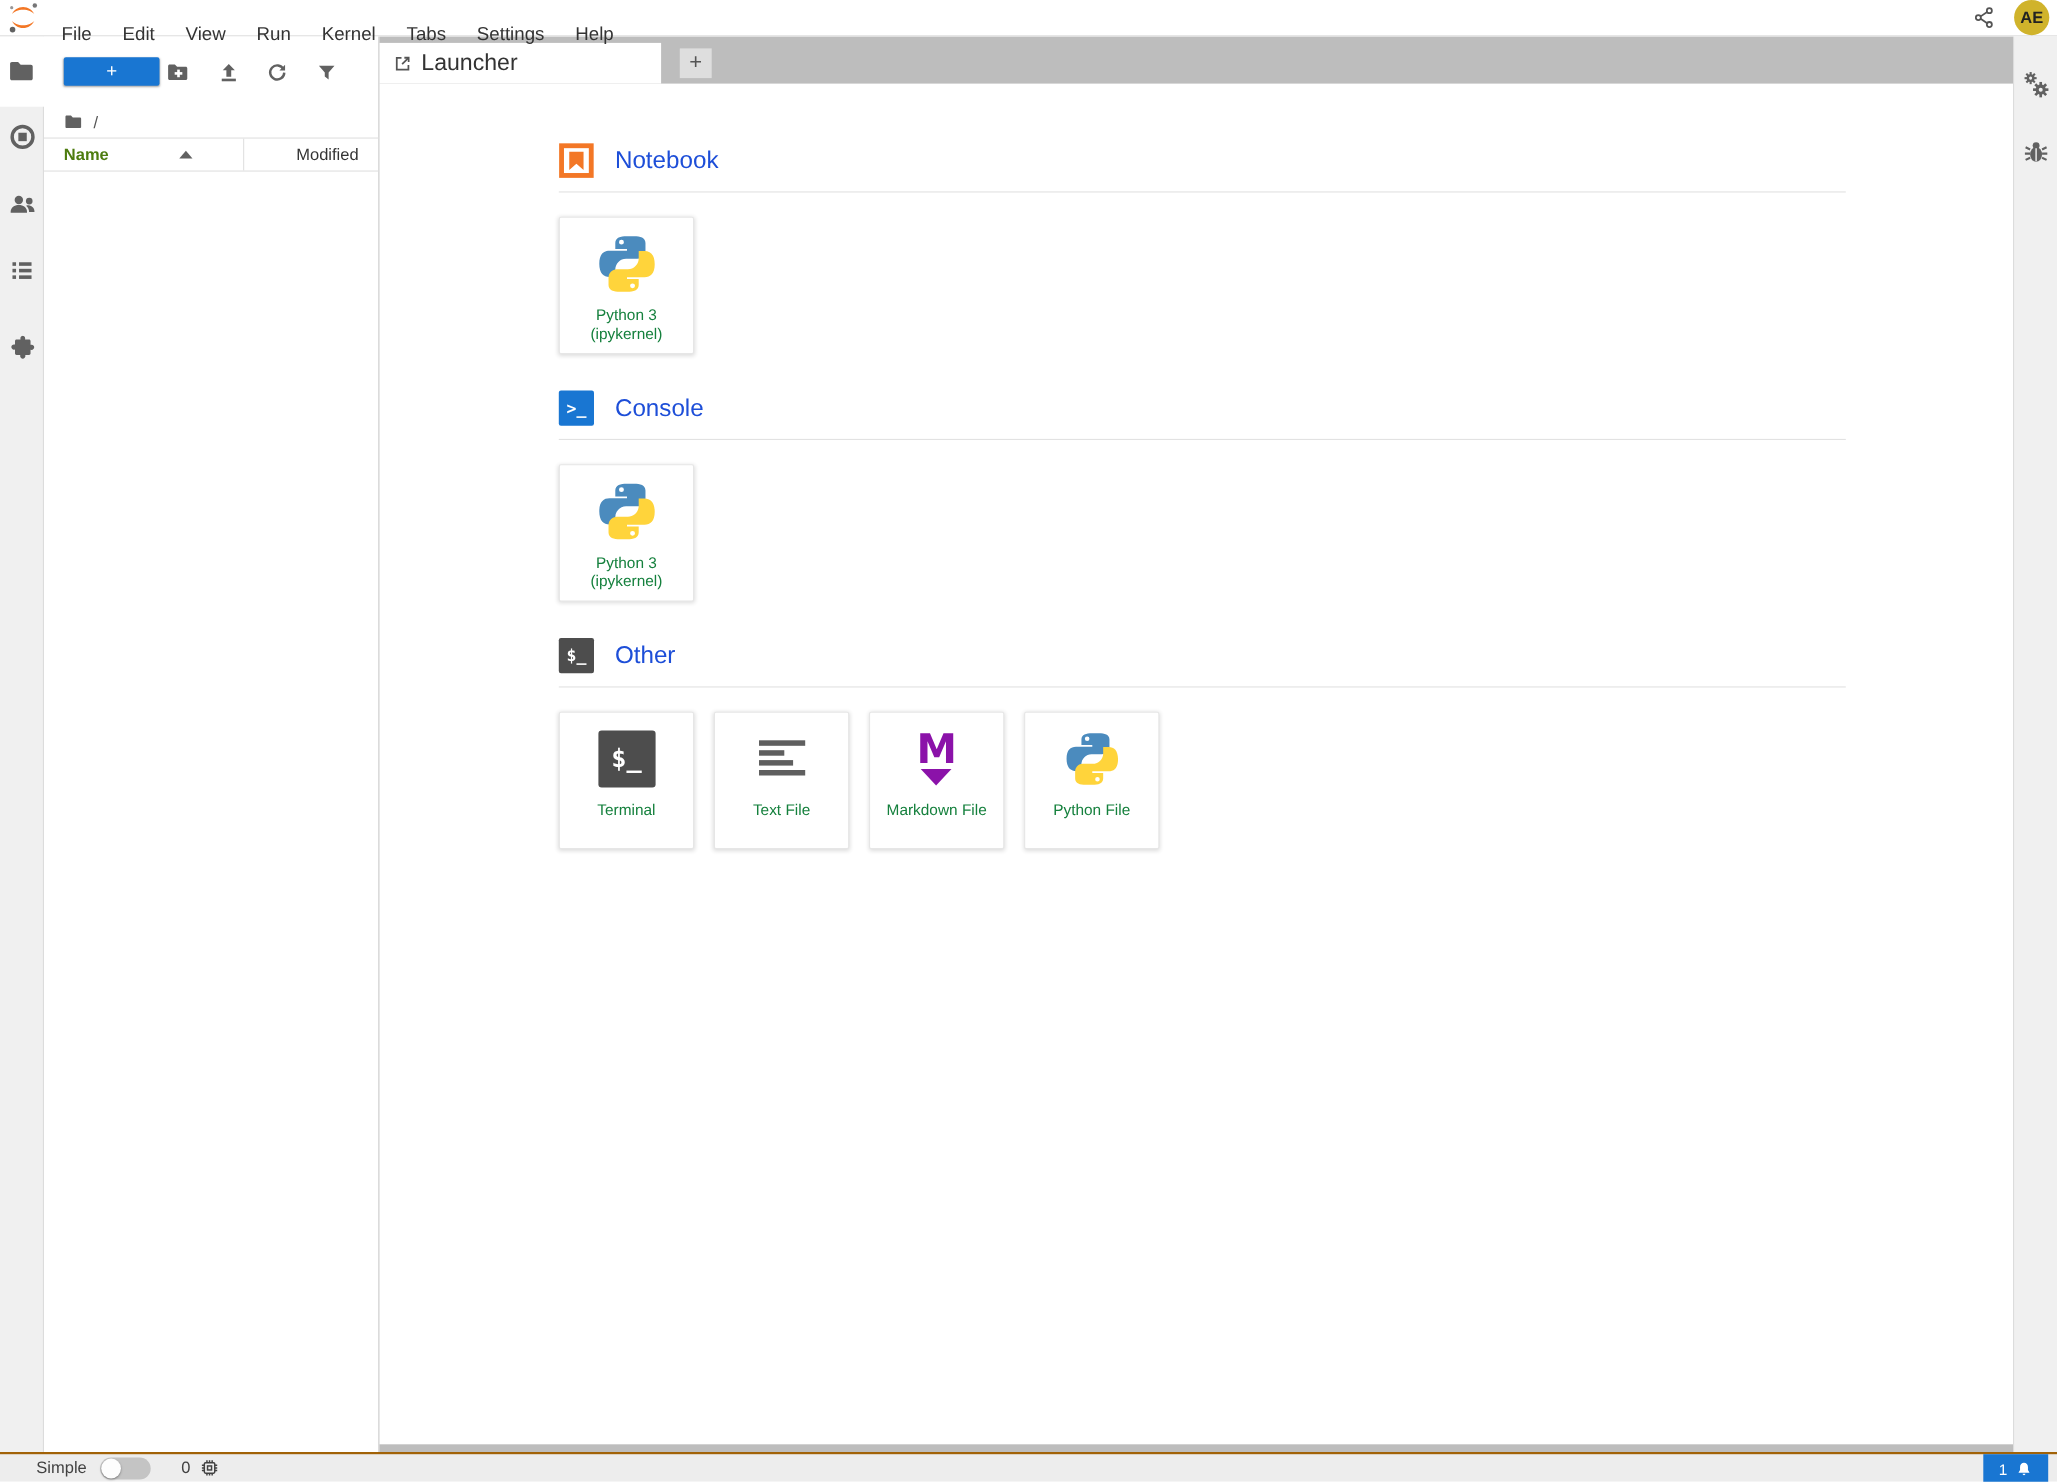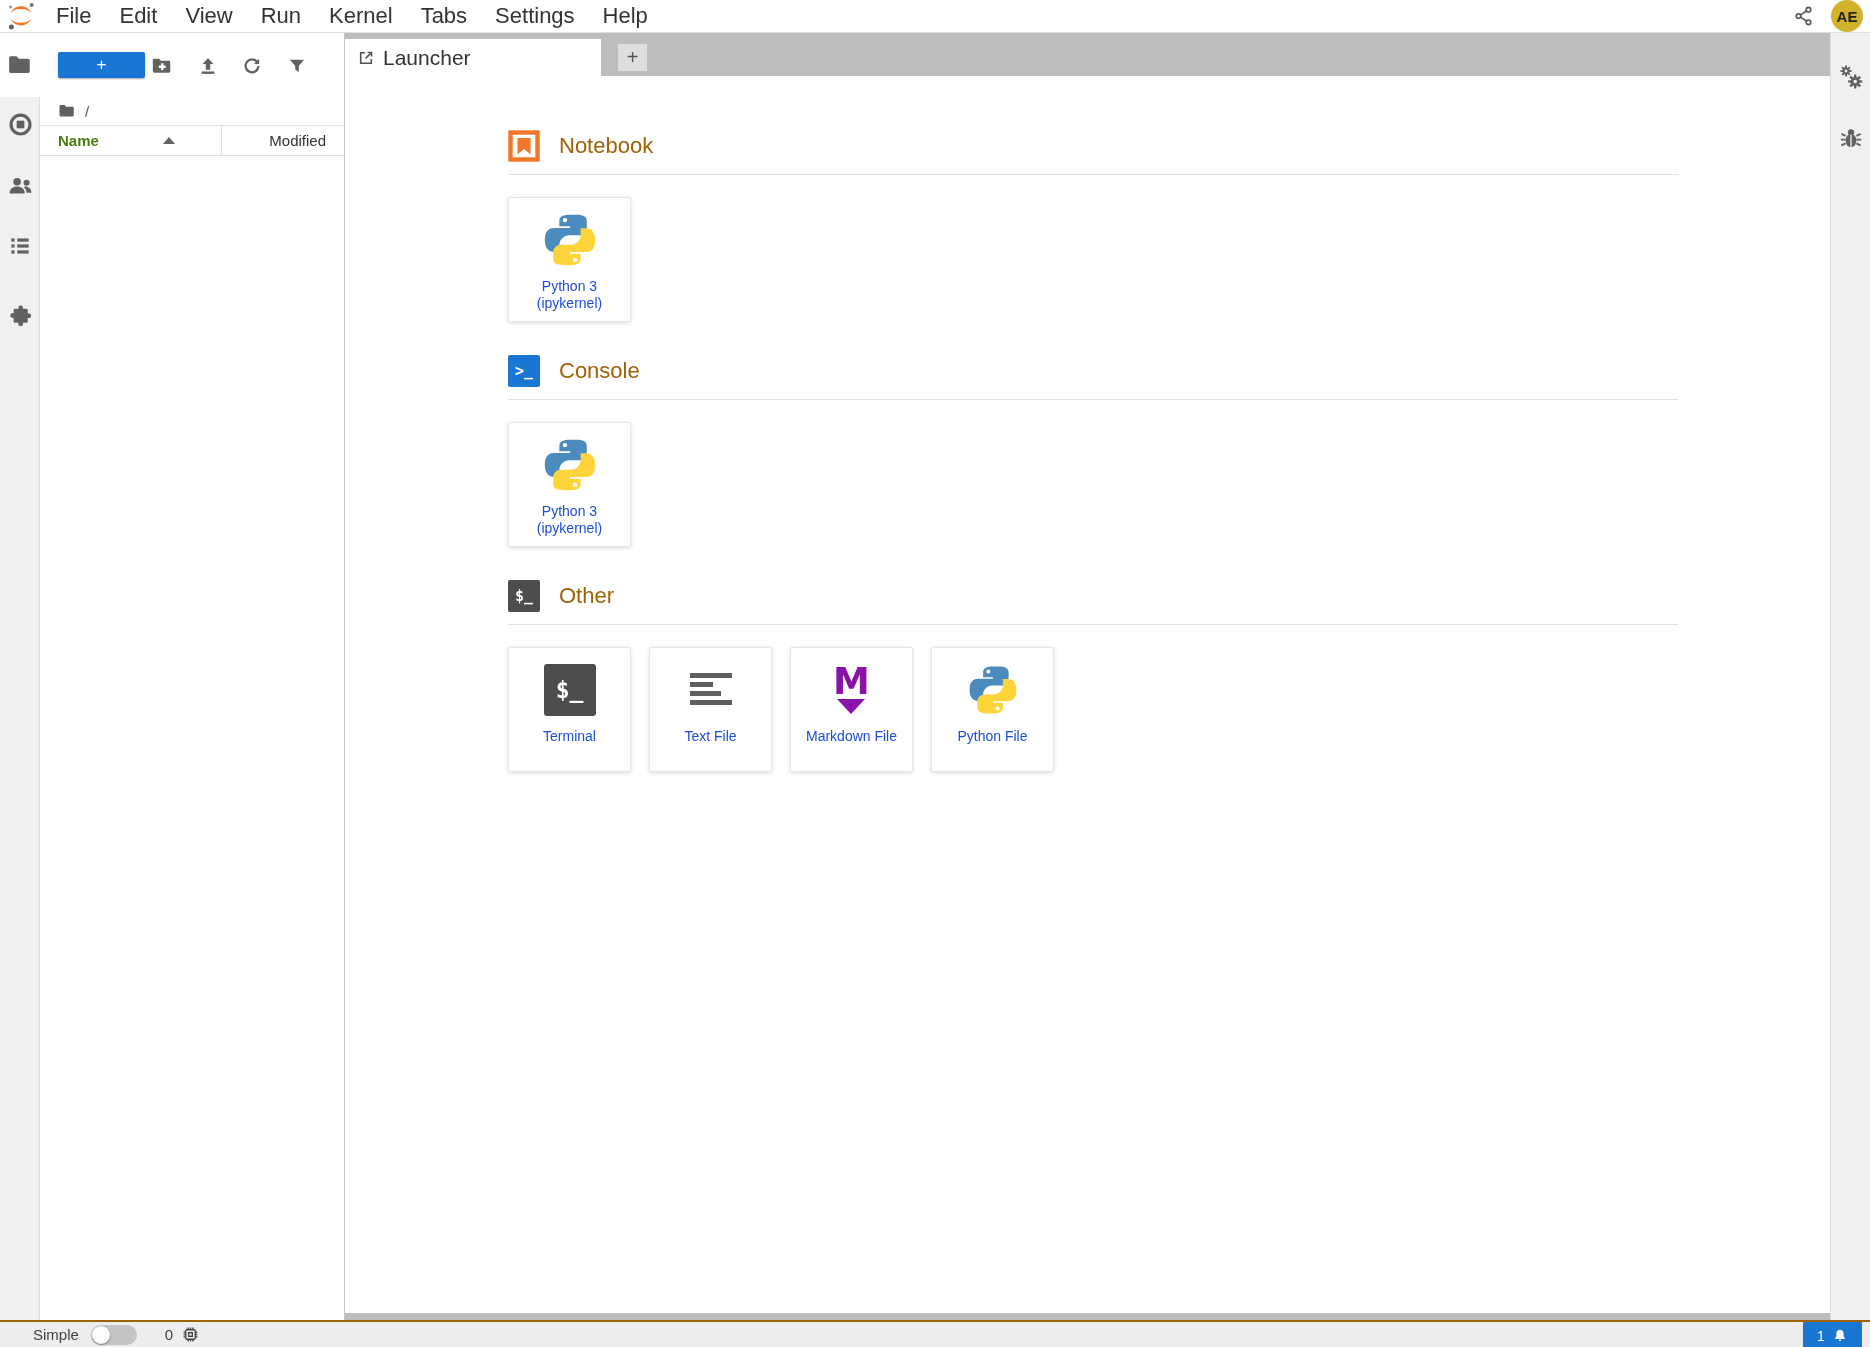--- a/index.html
+++ b/index.html
@@ -8,21 +8,21 @@
     font-family: "Liberation Sans", sans-serif;
     background:#fff; color:#333; overflow:hidden; position:relative;
   }
   svg { display:block; }
 
   
   .menubar { position:absolute; left:0; top:0; right:0; height:33px; background:#fff;
     border-bottom:1px solid #e0e0e0; display:flex; align-items:center; z-index:10; }
   .logo-box { width:42px; height:33px; display:flex; align-items:center; justify-content:center; }
   .menu-items { display:flex; height:33px; }
-  .menu-item { padding:0 14px; font-size:22px; color:#333; line-height:32px; cursor:pointer; }
+  .menu-item { padding:15px 14px; font-size:17px; color:#333; line-height:32px; cursor:pointer; }
   .menubar-right { margin-left:auto; display:flex; align-items:center; gap:16px; padding-right:7px; }
   .avatar { width:32px; height:32px; border-radius:50%; background:#d0b32b; color:#222;
     font-size:15px; font-weight:600; display:flex; align-items:center; justify-content:center; }
 
   
   .activity-left { position:absolute; left:0; top:33px; bottom:27px; width:40px;
     background:#f0f0f0; border-right:1px solid #dcdcdc; }
   .act-item { position:absolute; left:0; width:40px; height:48px;
     display:flex; align-items:center; justify-content:center; cursor:pointer; }
   .act-item.active { top:0; height:64px; background:#fff; }
@@ -69,28 +69,28 @@
     cursor:pointer; }
   .add-tab { position:absolute; left:273px; top:11px; width:29px; height:27px; background:#dedede;
     color:#555; font-size:20px; display:flex; align-items:center; justify-content:center;
     border:none; cursor:pointer; }
   .dock-content { position:absolute; left:0; right:0; top:43px; bottom:7px; background:#fff;
     overflow:hidden; }
   .launcher { position:absolute; left:163px; top:54px; width:1170px; }
   .l-section { margin-bottom:33px; }
   .sec-head { display:flex; align-items:center; gap:19px; height:32px; }
   .sec-icon { width:32px; height:32px; flex:0 0 32px; }
-  .sec-title { font-size:22px; font-weight:400; color:#a16207; }
+  .sec-title { font-size:22px; font-weight:400; color:#1d4ed8; }
   .sec-hr { border:none; border-top:1px solid #e2e2e2; margin:12px 0 0 0; }
   .cards { display:flex; gap:18px; margin-top:22px; }
   .card { width:123px; height:125px; background:#fff; border:1px solid #e6e6e6; border-radius:2px;
     box-shadow:0 1px 4px rgba(0,0,0,.14); display:flex; flex-direction:column; align-items:center;
     padding-top:12px; cursor:pointer; }
   .card-icon { height:60px; display:flex; align-items:center; justify-content:center; }
-  .card-label { margin-top:8px; font-size:14px; color:#1d4ed8; text-align:center;
+  .card-label { margin-top:8px; font-size:14px; color:#15803d; text-align:center;
     line-height:1.18; padding:0 5px; }
 
   
   .sq-icon { display:flex; align-items:center; justify-content:center;
     font-family:"DejaVu Sans Mono", monospace; font-weight:700; color:#fff; }
   .console-sq { width:32px; height:32px; background:#1976d2; border-radius:2px; font-size:15px; }
   .other-sq { width:32px; height:32px; background:#4d4d4d; border-radius:2px; font-size:15px; }
   .terminal-sq { width:52px; height:52px; background:#4d4d4d; border-radius:3px; font-size:23px; }
 
   .md-icon { display:flex; flex-direction:column; align-items:center; }

